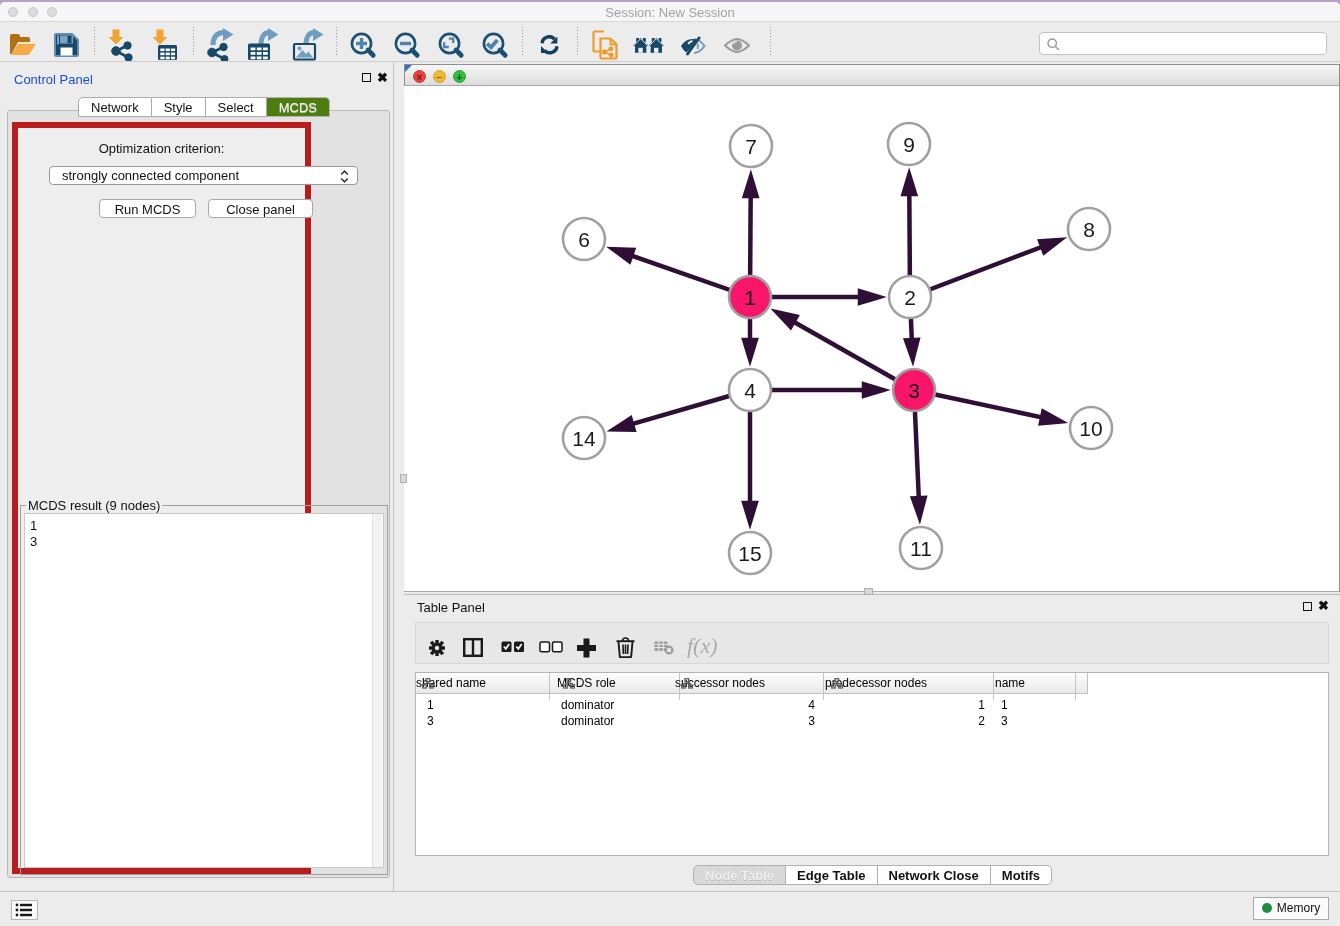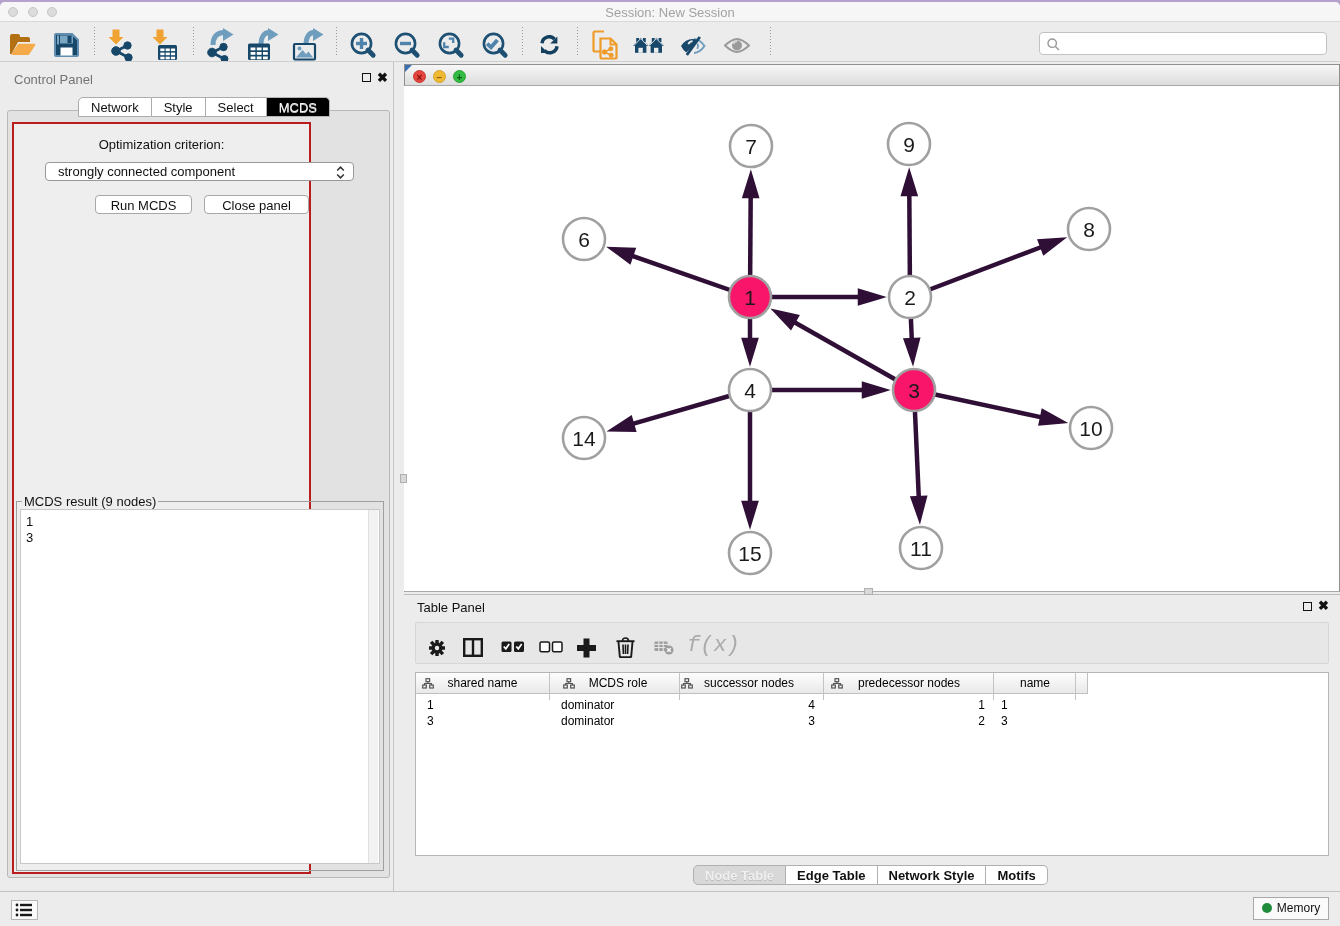--- a/index.html
+++ b/index.html
@@ -8,29 +8,29 @@
 #titlebar{position:absolute;left:0;top:0;width:1340px;height:20px;background:#f6f6f6;border-radius:5px 5px 0 0;border-bottom:1px solid #d8d8d8}
 .tl{position:absolute;top:5px;width:10px;height:10px;border-radius:50%;background:#dcdcdc;border:1px solid #c6c6c6}
 #wtitle{position:absolute;top:3px;left:0;width:100%;text-align:center;font-size:13px;color:#a2a2a2}
 #toolbar{position:absolute;left:0;top:20px;width:1340px;height:40px;background:#ececec;border-bottom:1px solid #cfcfcf}
 .sep{position:absolute;top:5px;height:30px;width:1px;background-image:repeating-linear-gradient(to bottom,#9a9a9a 0 1px,transparent 1px 3px)}
 #searchbox{position:absolute;left:1039px;top:10px;width:288px;height:23px;background:#fff;border:1px solid #c2c2c2;border-radius:4px}
 #searchbox svg{position:absolute;left:6px;top:4px}
 
 
 #cp{position:absolute;left:0;top:60px;width:394px;height:829px;background:#ececec;border-right:1px solid #c4c4c4}
-#cp-title{position:absolute;left:14px;top:10px;font-size:13px;color:#737373}
+#cp-title{position:absolute;left:14px;top:10px;font-size:13px;color:#1d4ed8}
 .hdr-restore{position:absolute;width:9px;height:9px;border:1.5px solid #111}
 .hdr-x{position:absolute;font-size:13px;font-weight:bold;color:#111}
 .tabs{position:absolute;display:flex;z-index:3}
 .tab{height:20px;line-height:19px;font-size:13px;padding:0 12px;background:#fff;border:1px solid #acacac;border-left:none;color:#111;text-align:center}
 .tab.first{border-left:1px solid #acacac;border-top-left-radius:5px}
-.tab.lastsel{border-top-right-radius:5px;background:#000000;color:#f3f3f3;text-shadow:0 1px 0 #bbb;border-color:#b5b5b5}
+.tab.lastsel{border-top-right-radius:5px;background:#4d7c0f;color:#f3f3f3;text-shadow:0 1px 0 #bbb;border-color:#b5b5b5}
 #cp-outer{position:absolute;left:7px;top:48px;width:383px;height:768px;background:#e2e2e2;border:1px solid #b8b8b8;border-radius:3px}
-#cp-inner{position:absolute;left:4px;top:11px;width:299px;height:752px;background:#eeeeee;border:2px solid #b91c1c}
+#cp-inner{position:absolute;left:4px;top:11px;width:299px;height:752px;background:#eeeeee;border:6px solid #b91c1c}
 #optlabel{position:absolute;left:0;top:13px;width:100%;text-align:center;font-size:13px;color:#111}
 #optsel{position:absolute;left:31px;top:38px;width:309px;height:19px;background:#fff;border:1px solid #999;border-radius:4px;font-size:13px;line-height:17px;padding-left:12px;color:#111}
 .btn{position:absolute;height:19px;background:#fff;border:1px solid #a8a8a8;border-radius:4px;font-size:13px;text-align:center;line-height:19px;color:#111}
 #fieldset{position:absolute;left:2px;top:377px;width:368px;height:370px;border:1px solid #9f9f9f}
 #fieldlegend{position:absolute;left:5px;top:-8px;background:#eeeeee;font-size:13px;padding:0 2px;color:#111}
 #fieldwhite{position:absolute;left:3px;top:7px;width:360px;height:355px;background:#fff;border:1px solid #c8c8c8}
 #fieldwhite .sb{position:absolute;right:1px;top:0;width:10px;height:100%;background:#f2f2f2;border-left:1px solid #e0e0e0}
 
 
 #netwin{position:absolute;left:404px;top:62px;width:936px;height:528px;background:#fff;border:1px solid #8f8f8f;border-bottom:1px solid #aaa}
@@ -38,21 +38,21 @@
 #nettitle{position:absolute;top:3px;width:100%;text-align:center;font-size:13px;color:#111}
 .mbtn{position:absolute;top:5px;width:13px;height:13px;border-radius:50%;font-size:10px;font-weight:bold;text-align:center;line-height:13px}
 #netcanvas{position:absolute;left:-1px;top:21px;width:934px;height:505px;background:#fff}
 
 
 #tp{position:absolute;left:404px;top:592px;width:936px;height:297px;background:#ececec;border-top:1px solid #bbb}
 #tp-title{position:absolute;left:13px;top:5px;font-size:13px;color:#111}
 #tp-toolbar{position:absolute;left:11px;top:27px;width:914px;height:42px;background:#e7e7e7;border:1px solid #d6d6d6;border-radius:2px}
 #ttable{position:absolute;left:11px;top:77px;width:914px;height:184px;background:#fff;border:1px solid #b5b5b5}
 #thead{position:absolute;left:0;top:0;width:672px;border-right:1px solid #c0c0c0;height:21px;background:linear-gradient(#fdfdfd,#e9e9e9);border-bottom:1px solid #c0c0c0;font-size:12px}
-.th{position:absolute;top:0;height:27px;border-right:1px solid #c3c3c3;text-align:center;line-height:21px}
+.th{position:absolute;top:0;height:27px;border-right:1px solid #c3c3c3;line-height:21px}
 .hico{position:absolute;left:6px;top:5px}
 .trow{position:absolute;font-size:12px;height:16px;line-height:16px}
 .cell{position:absolute;top:0}
 #btabs{position:absolute;left:289px;top:270px;height:20px;display:flex}
 .btab{height:20px;line-height:19px;font-size:13px;font-weight:bold;padding:0 11px;background:#fff;border:1px solid #b0b0b0;border-left:none;color:#111}
 .btab.sel{background:#d8d8d8;color:#f0f0f0;text-shadow:0 1px 0 #bbb;border-left:1px solid #b0b0b0;border-top-left-radius:5px;border-bottom-left-radius:5px}
 .btab.last{border-top-right-radius:5px;border-bottom-right-radius:5px}
 
 
 #status{position:absolute;left:0;top:889px;width:1340px;height:35px;background:#ececec;border-top:1px solid #c2c2c2}
@@ -379,21 +379,21 @@
       <rect x="0.5" y="0.5" width="13" height="9.5" rx="1" fill="#9e9e9e"></rect>
       <g stroke="#ebebeb" stroke-width="1">
           <line x1="0.5" y1="3.4" x2="13.5" y2="3.4"></line>
           <line x1="0.5" y1="6.6" x2="13.5" y2="6.6"></line>
           <line x1="4.8" y1="0.5" x2="4.8" y2="10"></line>
           <line x1="9.2" y1="0.5" x2="9.2" y2="10"></line>
         </g>
       <circle cx="15" cy="9" r="4.5" fill="#9e9e9e"></circle>
       <path d="M13.2,7.2 L16.8,10.8 M16.8,7.2 L13.2,10.8" stroke="#fff" stroke-width="1.3"></path>
     </svg>
-    <div class="abs" style="left:283px;top:38px;font-family:Liberation Mono, monospace;font-style:italic;font-size:22px;color:#aaaaaa">f(x)</div>
+    <div class="abs" style="left:283px;top:38px;font-family:Liberation Serif, serif;font-style:italic;font-size:22px;color:#aaaaaa">f(x)</div>
     <div id="ttable">
       <div id="thead">
         <div class="th" style="left:0;width:134px"><svg class="hico" width="12" height="11" viewBox="0 0 12 11">
               <rect x="4" y="0.7" width="3.6" height="3" fill="none" stroke="#555" stroke-width="1.2"></rect>
               <rect x="0.7" y="7" width="3.6" height="3" fill="none" stroke="#555" stroke-width="1.2"></rect>
               <rect x="7.7" y="7" width="3.6" height="3" fill="none" stroke="#555" stroke-width="1.2"></rect>
               <path d="M5.8,3.7 L5.8,5.5 M2.5,7 L2.5,5.5 L9.5,5.5 L9.5,7" fill="none" stroke="#555" stroke-width="1.1"></path>
             </svg>shared name</div>
         <div class="th" style="left:141px;width:123px"><svg class="hico" width="12" height="11" viewBox="0 0 12 11">
               <rect x="4" y="0.7" width="3.6" height="3" fill="none" stroke="#555" stroke-width="1.2"></rect>
@@ -426,21 +426,21 @@
         <span class="cell" style="left:11px">3</span>
           <span class="cell" style="left:145px">dominator</span>
         <span class="cell" style="left:259px;width:140px;text-align:right">3</span>
         <span class="cell" style="left:409px;width:160px;text-align:right">2</span>
         <span class="cell" style="left:585px">3</span>
       </div>
     </div>
     <div id="btabs">
       <div class="btab sel">Node Table</div>
         <div class="btab">Edge Table</div>
-        <div class="btab">Network Style</div>
+        <div class="btab">Network Close</div>
         <div class="btab last">Motifs</div>
     </div>
   </div>
 
   <div class="abs" style="left:400px;top:472px;width:7px;height:9px;background:#d8d8d8;border:1px solid #b0b0b0"></div>
   <div class="abs" style="left:864px;top:586px;width:9px;height:7px;background:#d8d8d8;border:1px solid #b0b0b0"></div>
   <div class="abs" style="left:-3px;top:918px;width:10px;height:10px;border-radius:50%;background:#3b6fb5"></div>
   <div id="status">
     <div id="listbtn"><svg width="25" height="18" viewBox="0 0 25 18">
           <g fill="#1a1a1a">

